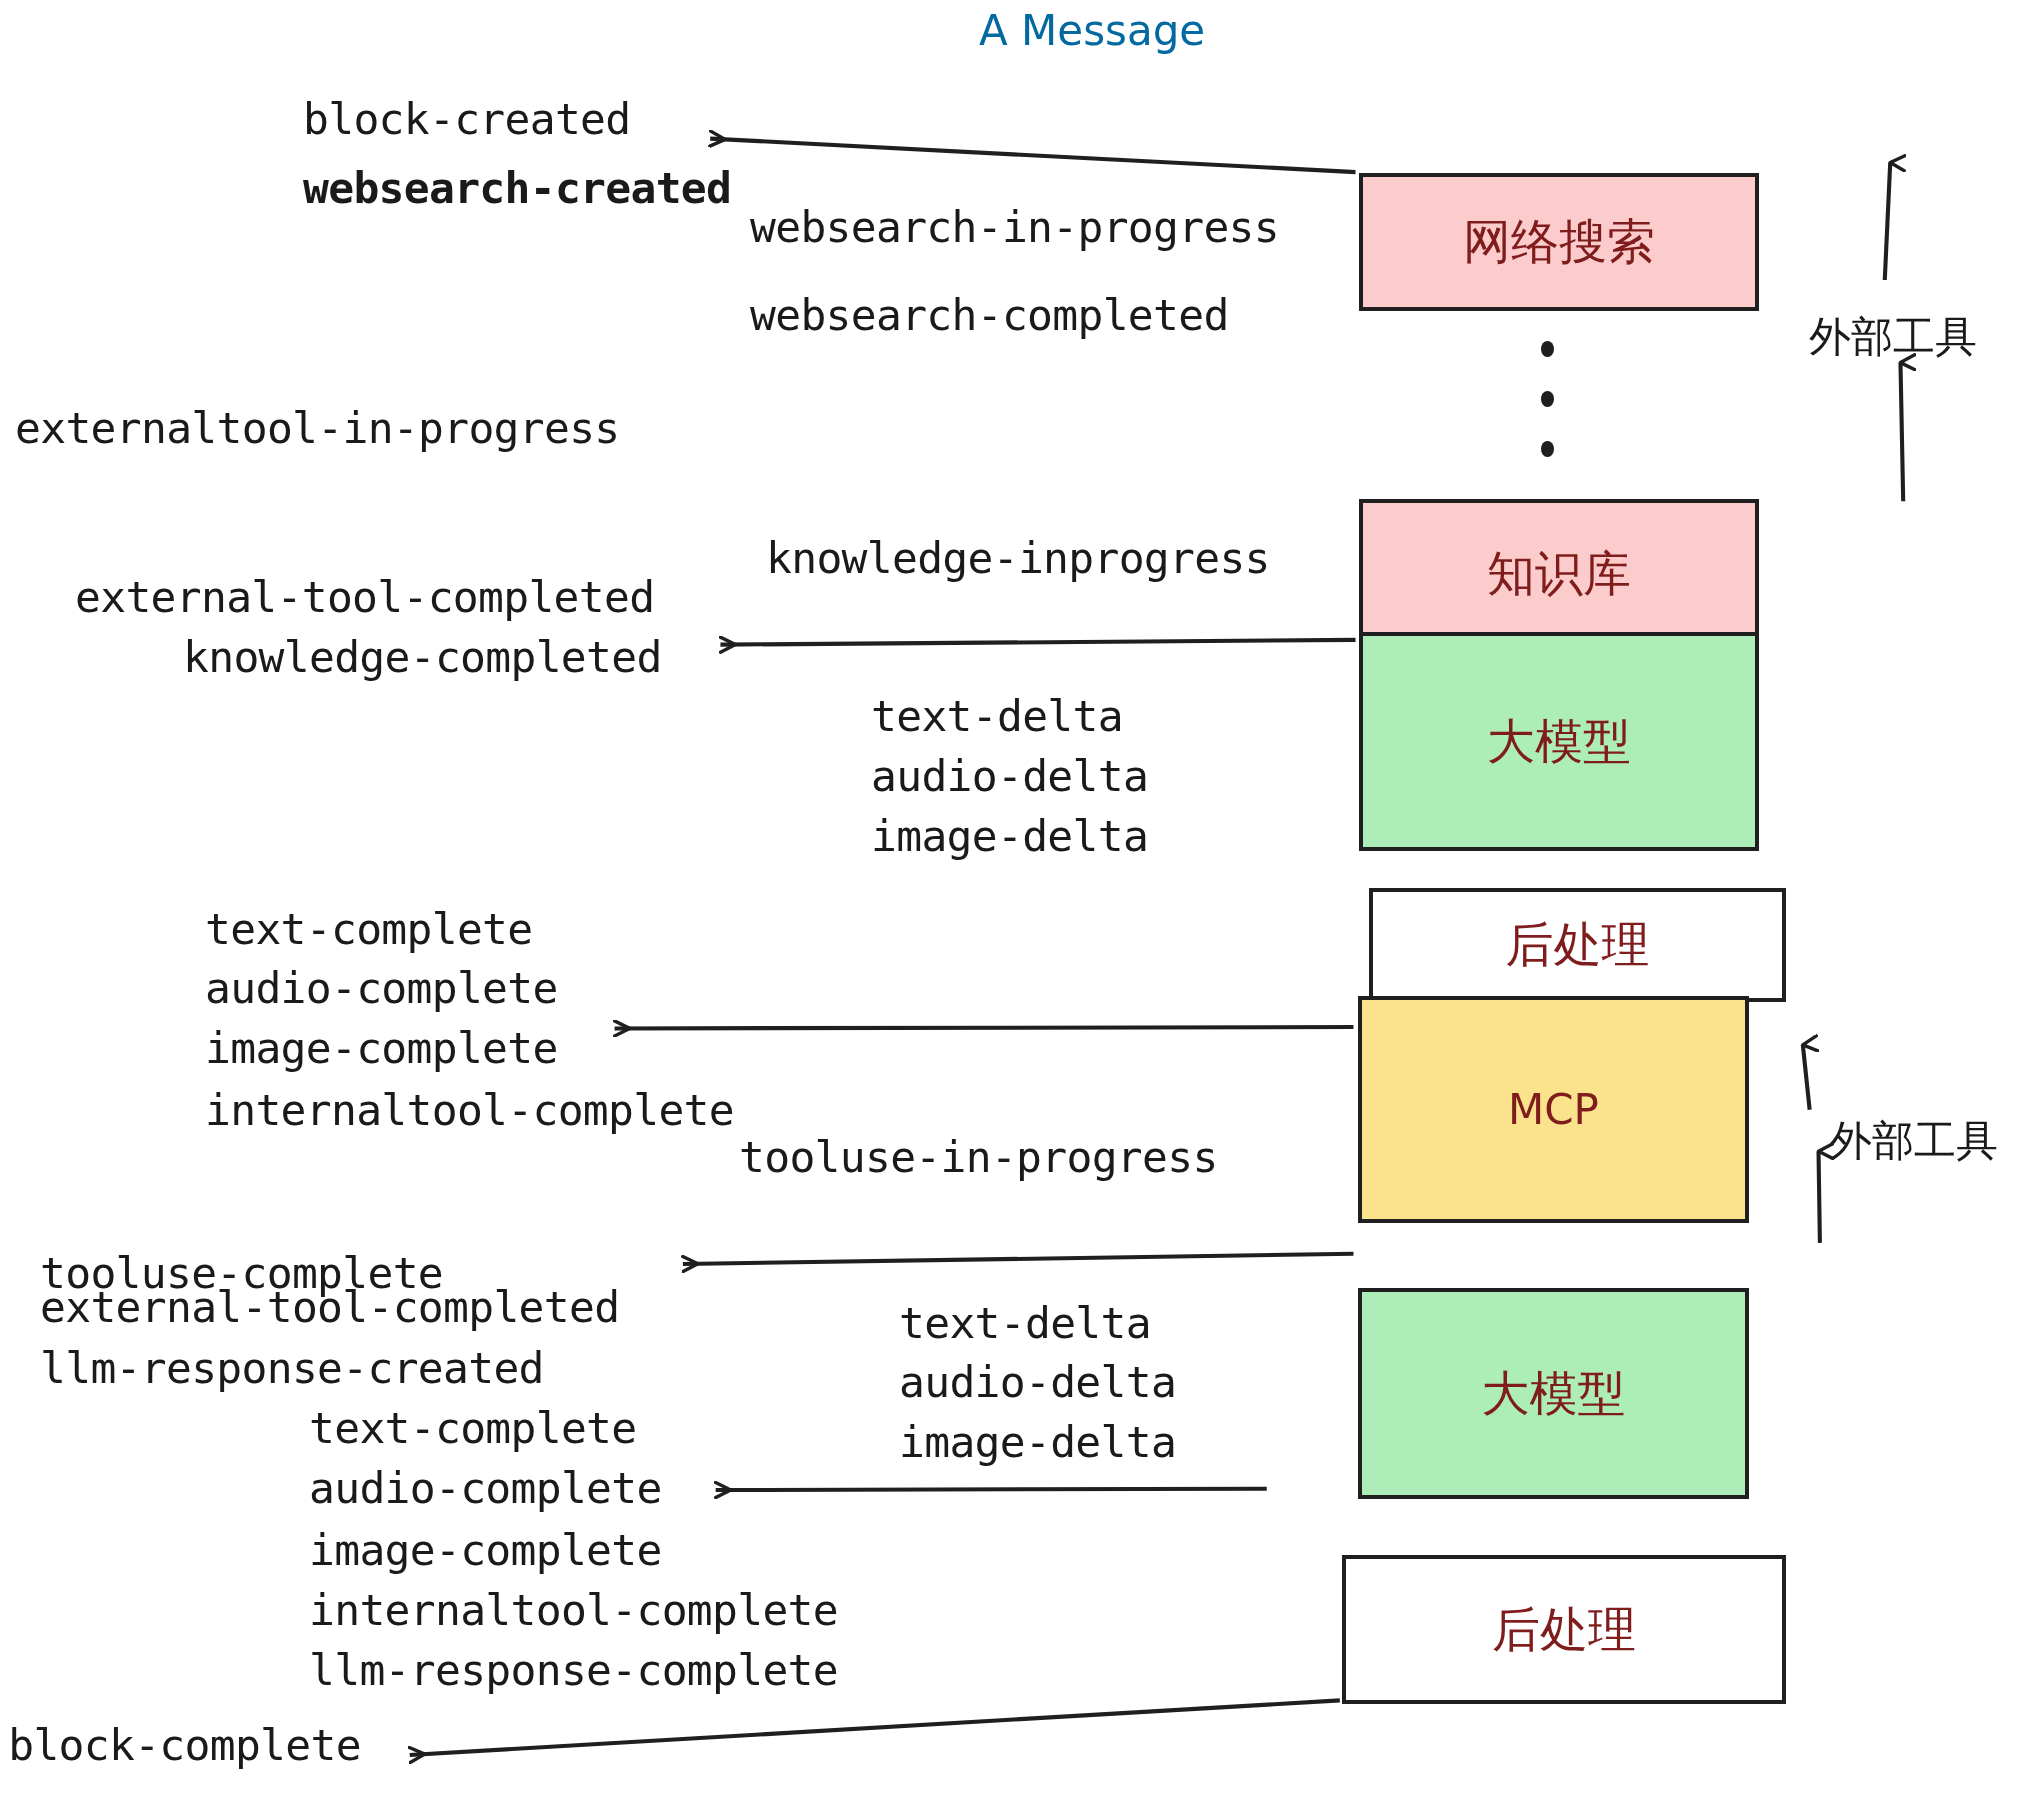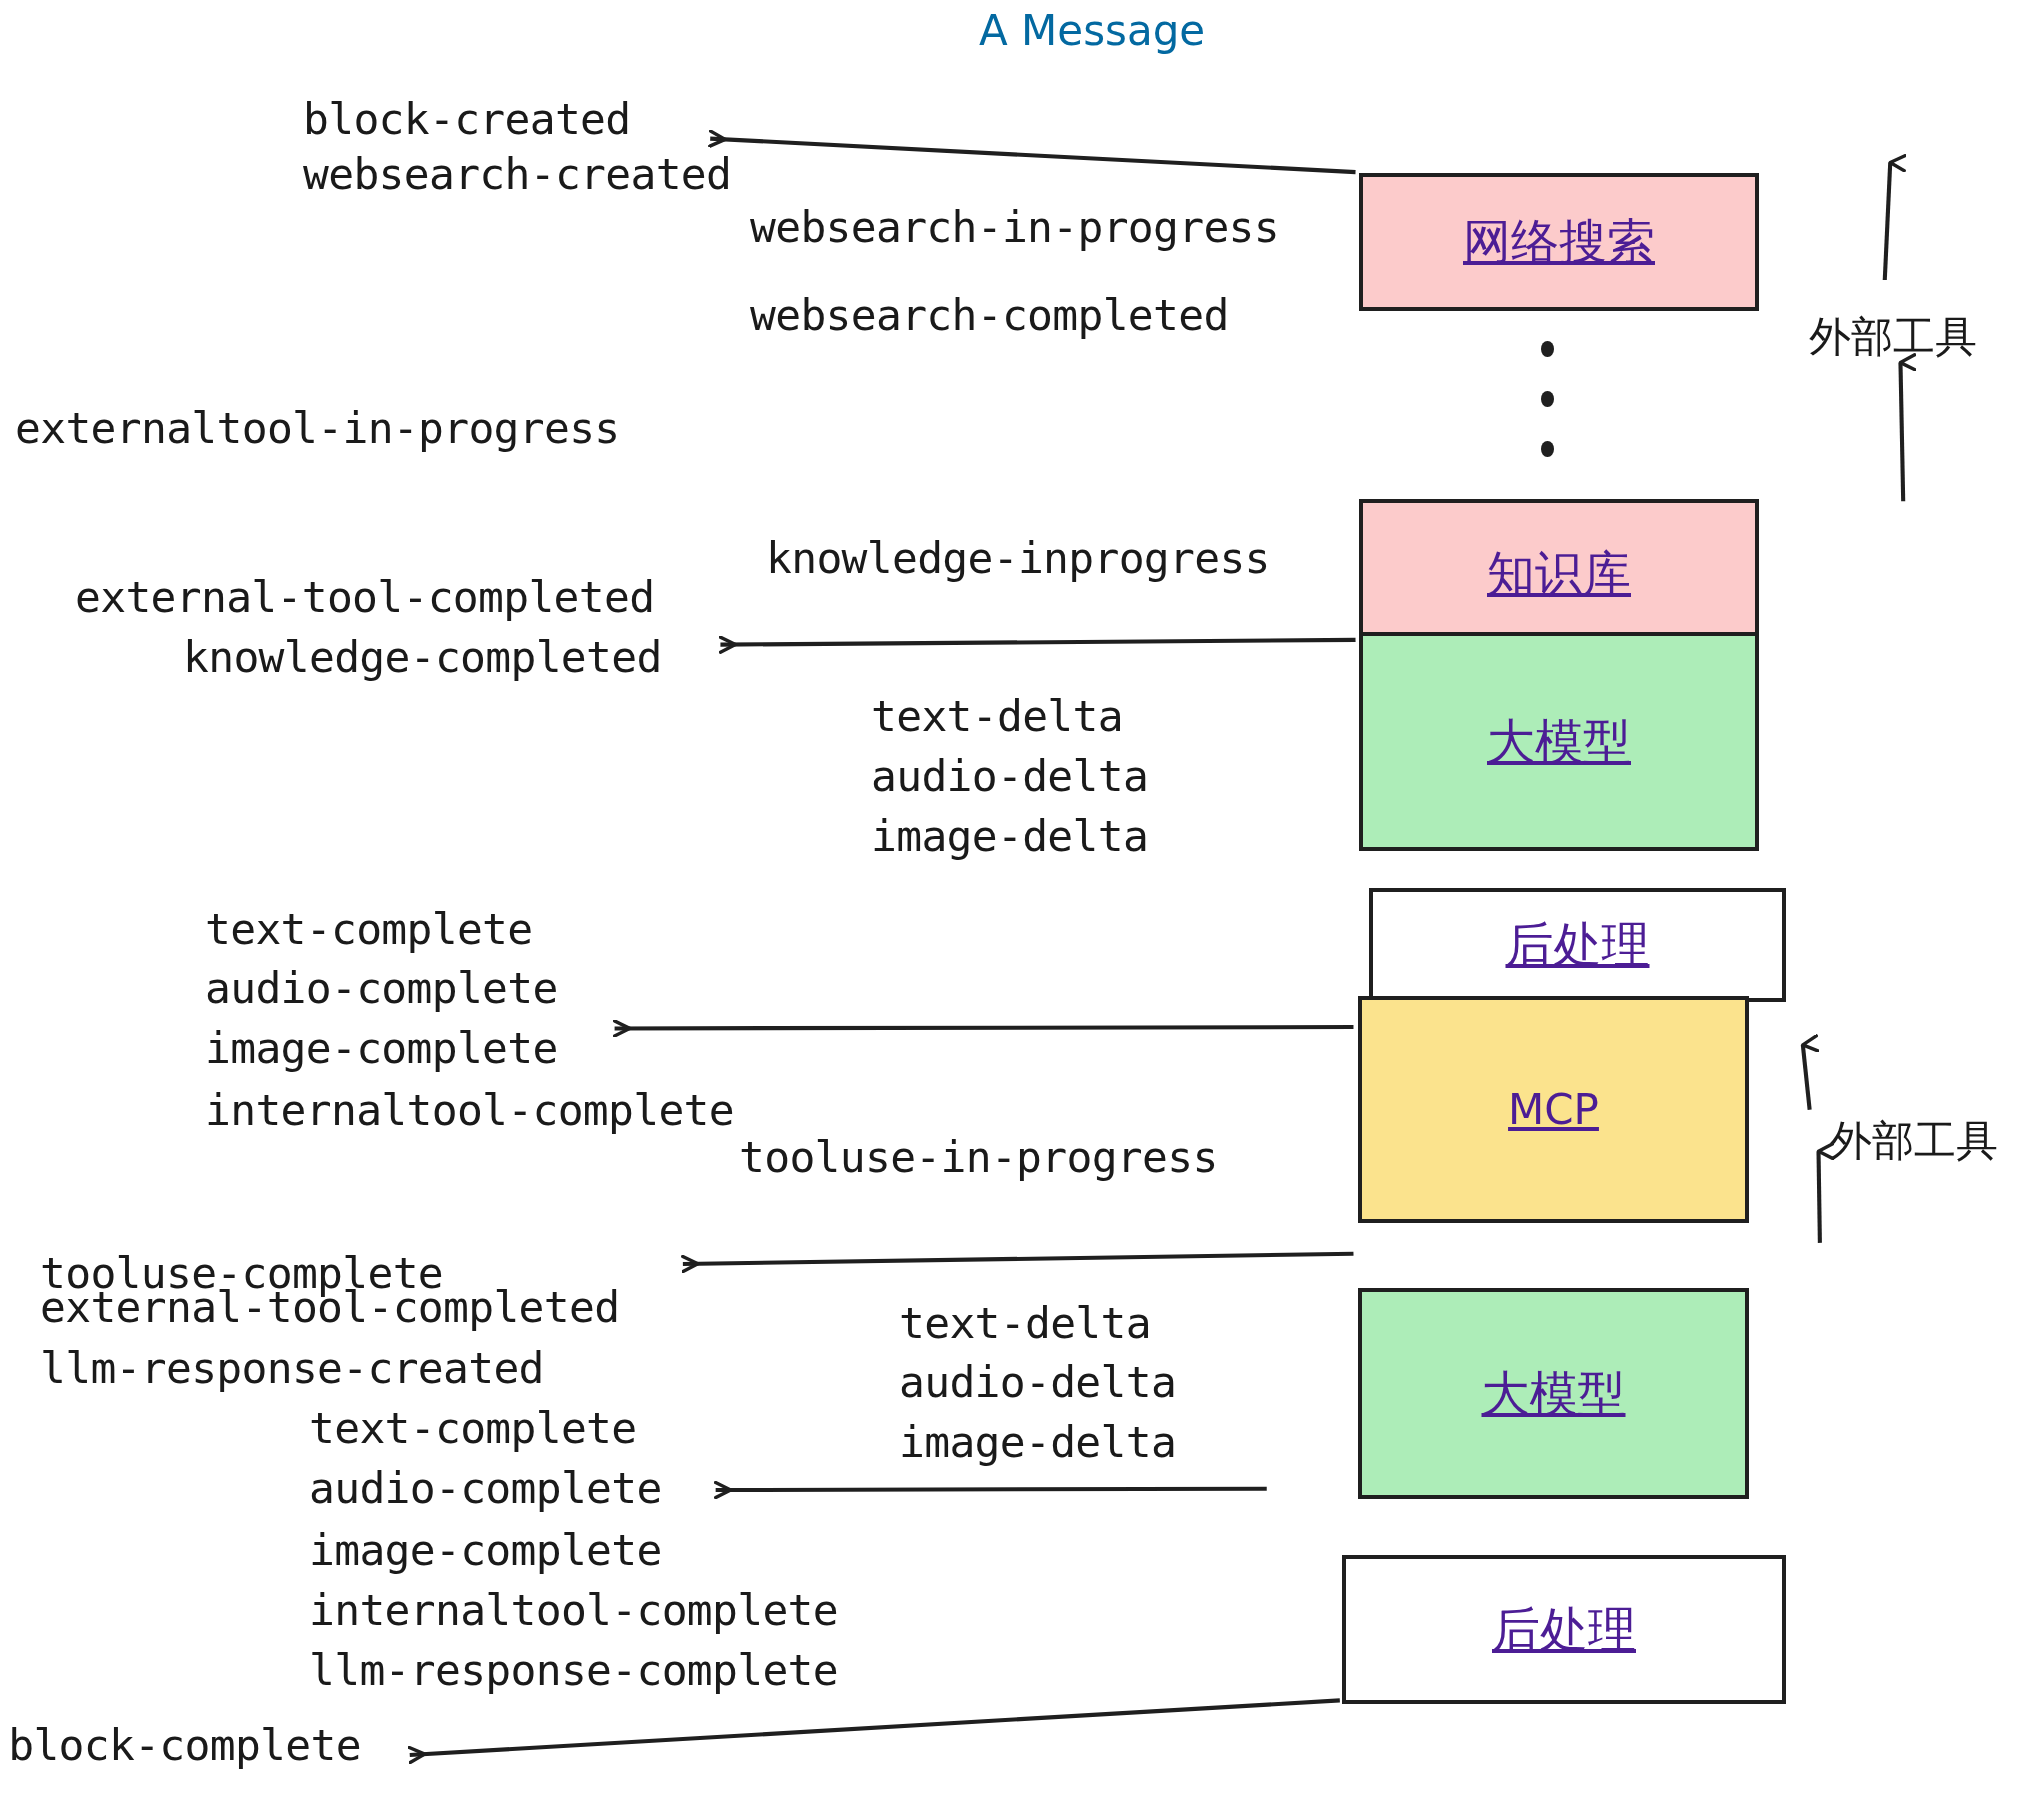--- a/index.html
+++ b/index.html
@@ -31,23 +31,22 @@
     position:absolute;
     border:4.8px solid #1f1f1f;
     box-sizing:border-box;
     display:flex;
     align-items:center;
     justify-content:center;
   }
   .box span{
     font-family:"DejaVu Sans","Liberation Sans",sans-serif;
     font-size:48px;
-    color:#4c1d95;
+    color:#7f1d1d;
     white-space:pre;
-    text-decoration:underline;
   }
   .box.mcp span{
     font-family:"DejaVu Sans","Liberation Sans",sans-serif;
     font-size:42px;
   }
   .sidelbl{
     position:absolute;
     font-family:"DejaVu Sans","Liberation Sans",sans-serif;
     font-size:42px;
     color:#1a1a1a;
@@ -76,21 +75,21 @@
   }
 </style>
 </head>
 <body>
 
 <div id="stage">
 
   <div class="ttl" style="left:979px; top:5.5px;">A Message</div>
 
   <div class="ev" style="left:303px;  top:98px;">block-created</div>
-  <div class="ev" style="left:303px;  top:153px;">websearch-created</div>
+  <div class="ev" style="left:303px;  top:167px;font-weight:bold;">websearch-created</div>
   <div class="ev" style="left:750px; top:206px;">websearch-in-progress</div>
   <div class="ev" style="left:750px; top:294px;">websearch-completed</div>
   <div class="ev" style="left:15px;   top:391px;margin-top:16px;">externaltool-in-progress</div>
   <div class="ev" style="left:766px; top:537px;">knowledge-inprogress</div>
   <div class="ev" style="left:75px;  top:576px;">external-tool-completed</div>
   <div class="ev" style="left:183px;  top:636px;">knowledge-completed</div>
   <div class="ev" style="left:871px; top:695px;">text-delta</div>
   <div class="ev" style="left:871px; top:755px;">audio-delta</div>
   <div class="ev" style="left:871px; top:815px;">image-delta</div>
   <div class="ev" style="left:205px;  top:908px;">text-complete</div>

